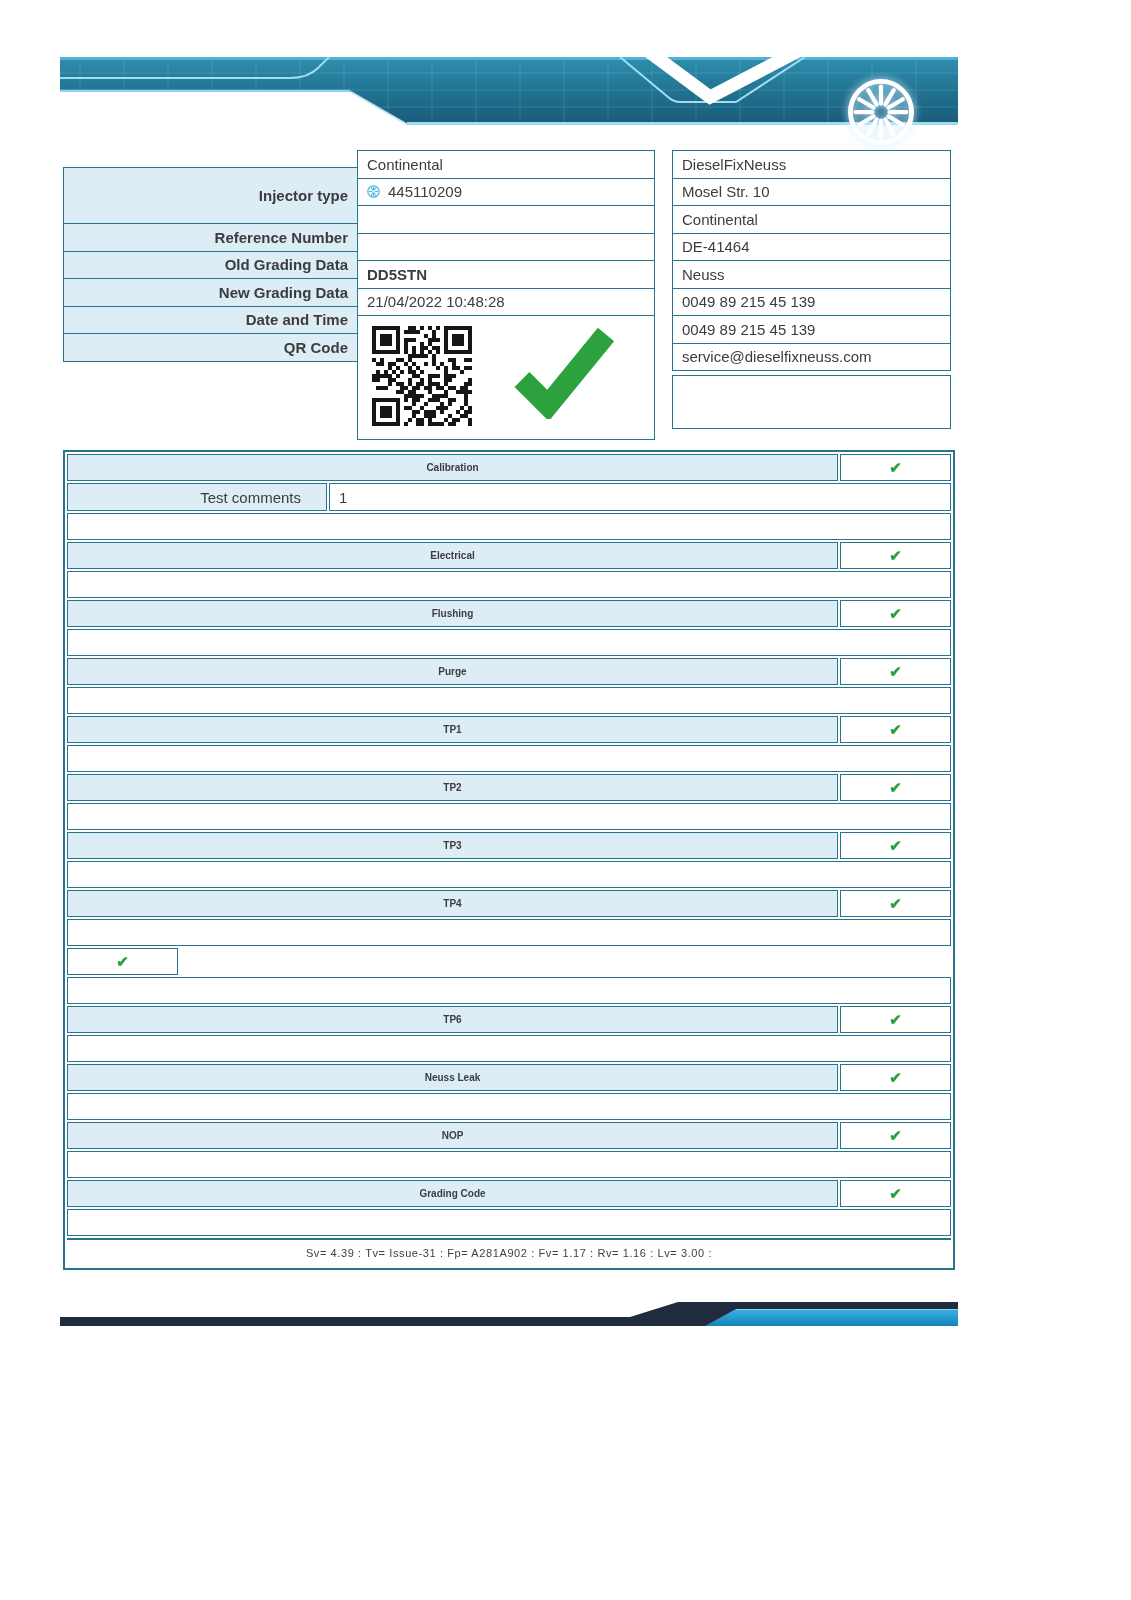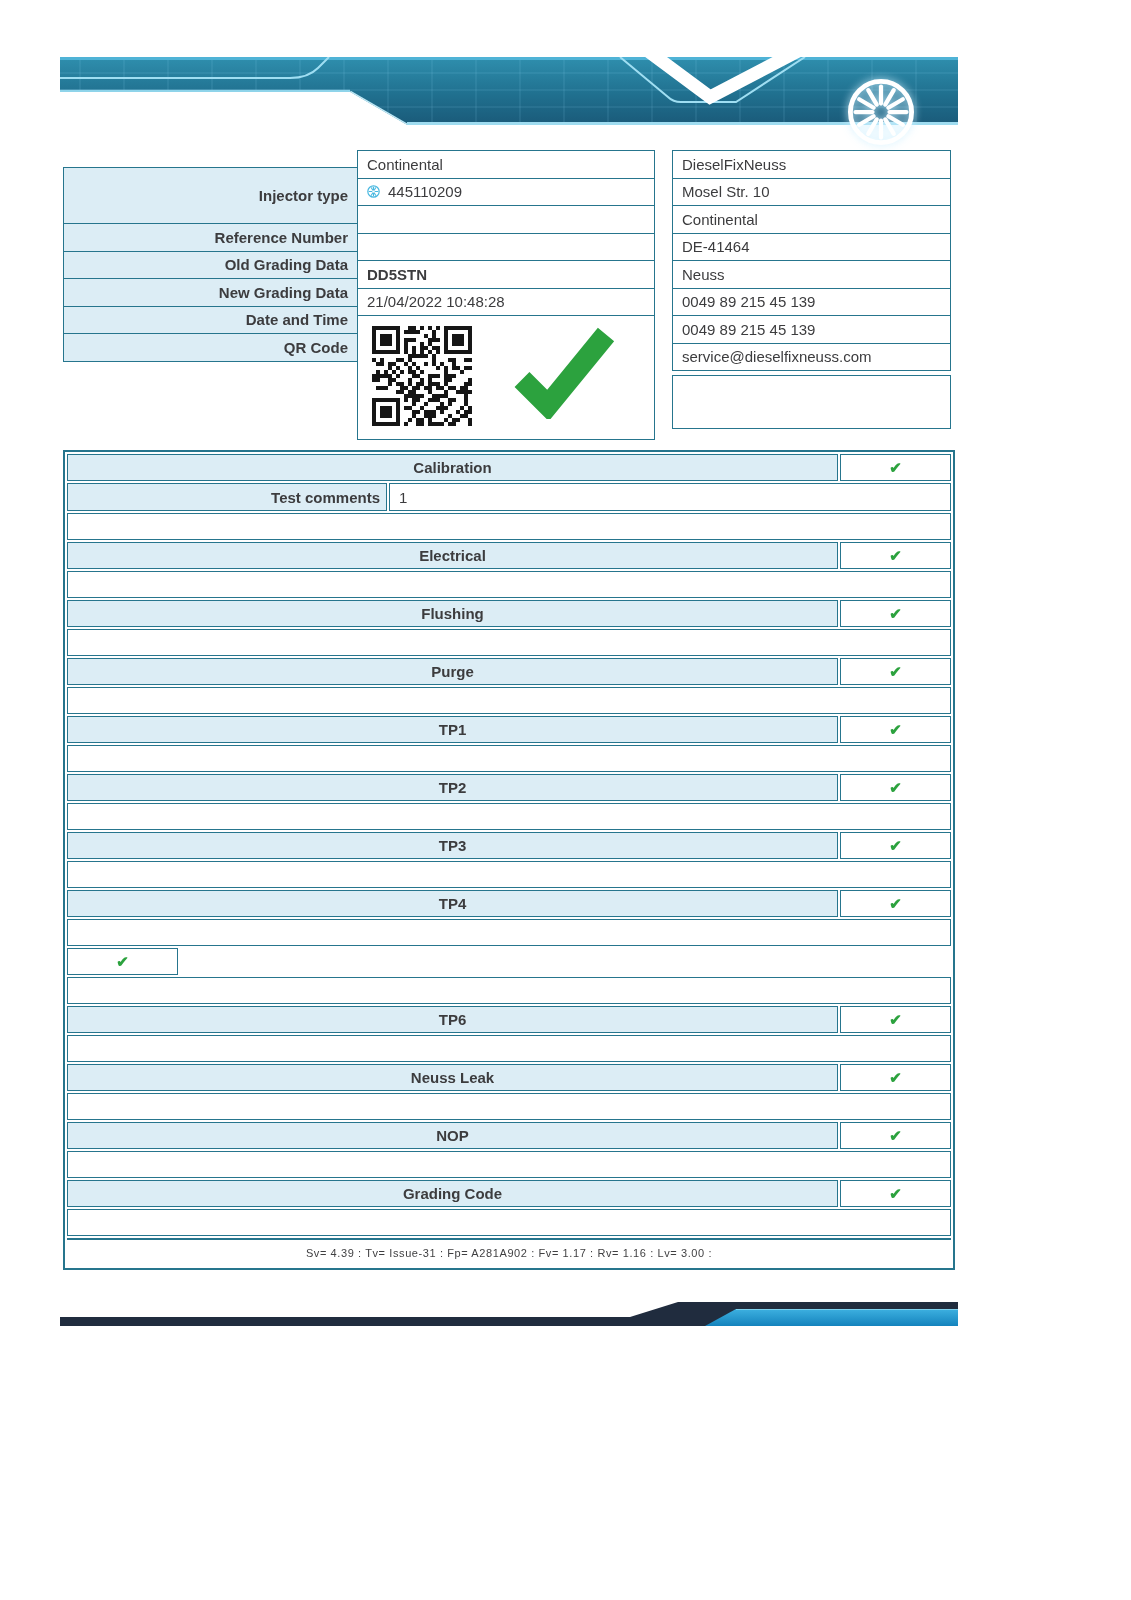--- a/index.html
+++ b/index.html
@@ -28,28 +28,28 @@
   .qrimg{position:absolute;left:14px;top:10px;width:100px;height:100px;}
   .bigcheck{position:absolute;left:152px;top:8px;}
   .gapbox{margin-top:4px !important;height:54px !important;}
   .sm-ico{flex:0 0 auto;margin-right:8px;}
 
   
   .results{position:absolute;left:63px;top:450px;width:892px;box-sizing:border-box;
     border:2px solid #26758d;padding:2px;background:#fff;}
   .rrow{display:flex;gap:2px;height:27px;margin-bottom:2px;}
   .rtitle{flex:1;box-sizing:border-box;border:1px solid #26758d;background:#dcedf5;
-    display:flex;align-items:center;justify-content:center;font-weight:bold;font-size:15px;}
+    display:flex;align-items:center;justify-content:center;font-weight:bold;font-size:10px;}
   .rcheck{width:111px;box-sizing:border-box;border:1px solid #26758d;background:#fff;
     display:flex;align-items:center;justify-content:center;}
   .chk{color:#2ca23e;font-weight:bold;font-size:15px;line-height:1;}
   .rspacer{height:27px;box-sizing:border-box;border:1px solid #26758d;background:#fff;margin-bottom:2px;}
   .crow{display:flex;gap:2px;height:28px;margin-bottom:2px;}
-  .clabel{width:320px;box-sizing:border-box;border:1px solid #26758d;background:#dcedf5;
-    display:flex;align-items:center;justify-content:flex-end;padding-right:6px;font-weight:bold;font-size:15px;}
+  .clabel{width:260px;box-sizing:border-box;border:1px solid #26758d;background:#dcedf5;
+    display:flex;align-items:center;justify-content:flex-end;padding-right:25px;font-weight:normal;font-size:15px;}
   .cval{flex:1;box-sizing:border-box;border:1px solid #26758d;background:#fff;
     display:flex;align-items:center;padding-left:9px;font-size:15px;}
   .vrow{border-top:2px solid #26758d;height:26px;display:flex;align-items:center;justify-content:center;
     font-size:11px;letter-spacing:.6px;color:#3f3f41;}
 
   
   .footer{position:absolute;left:60px;top:1300px;width:898px;height:26px;}
   .footer svg{display:block;width:898px;height:26px;}
 </style>
 </head>

